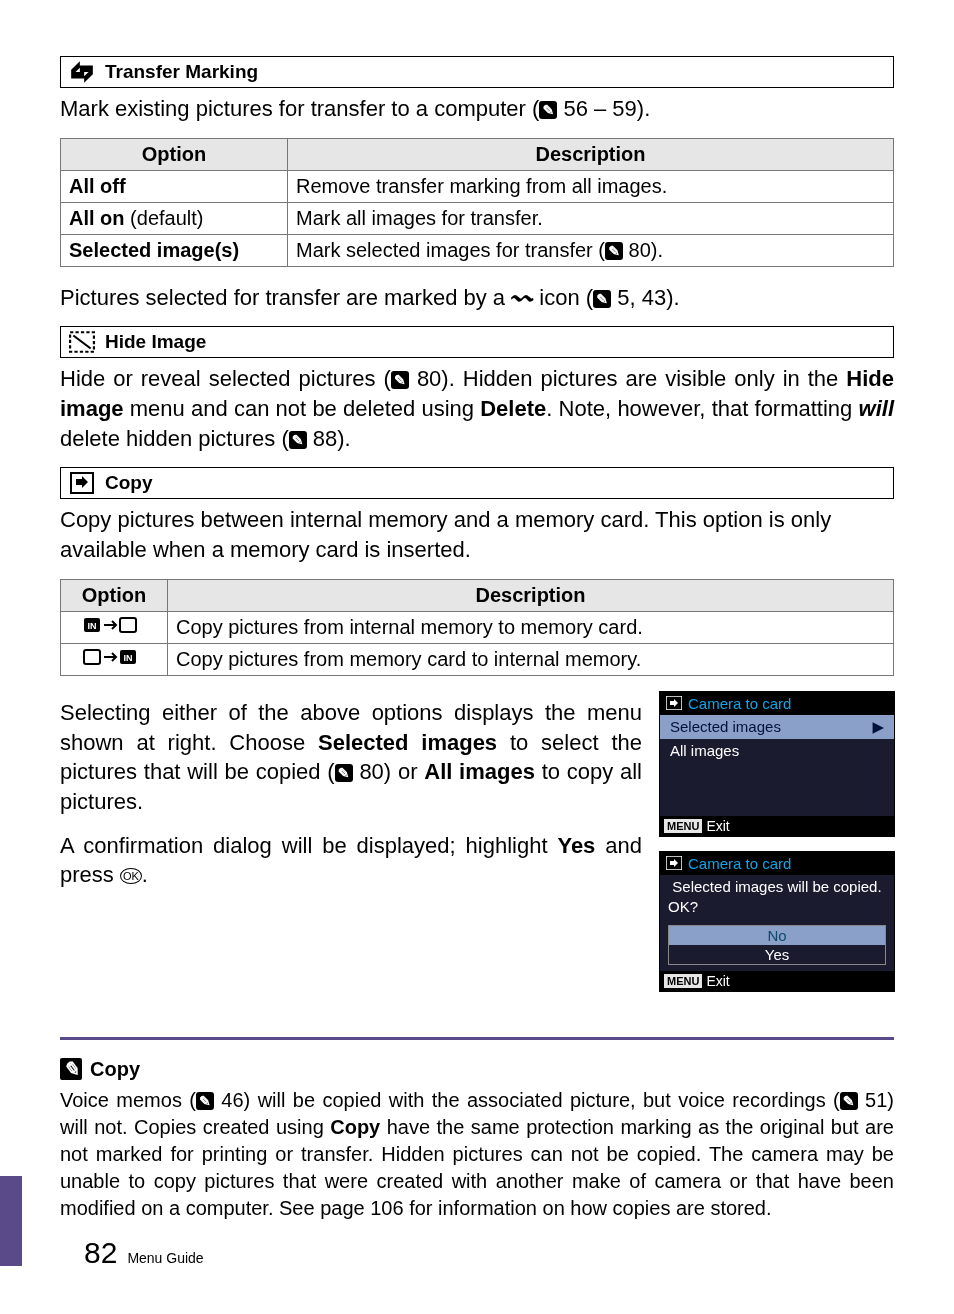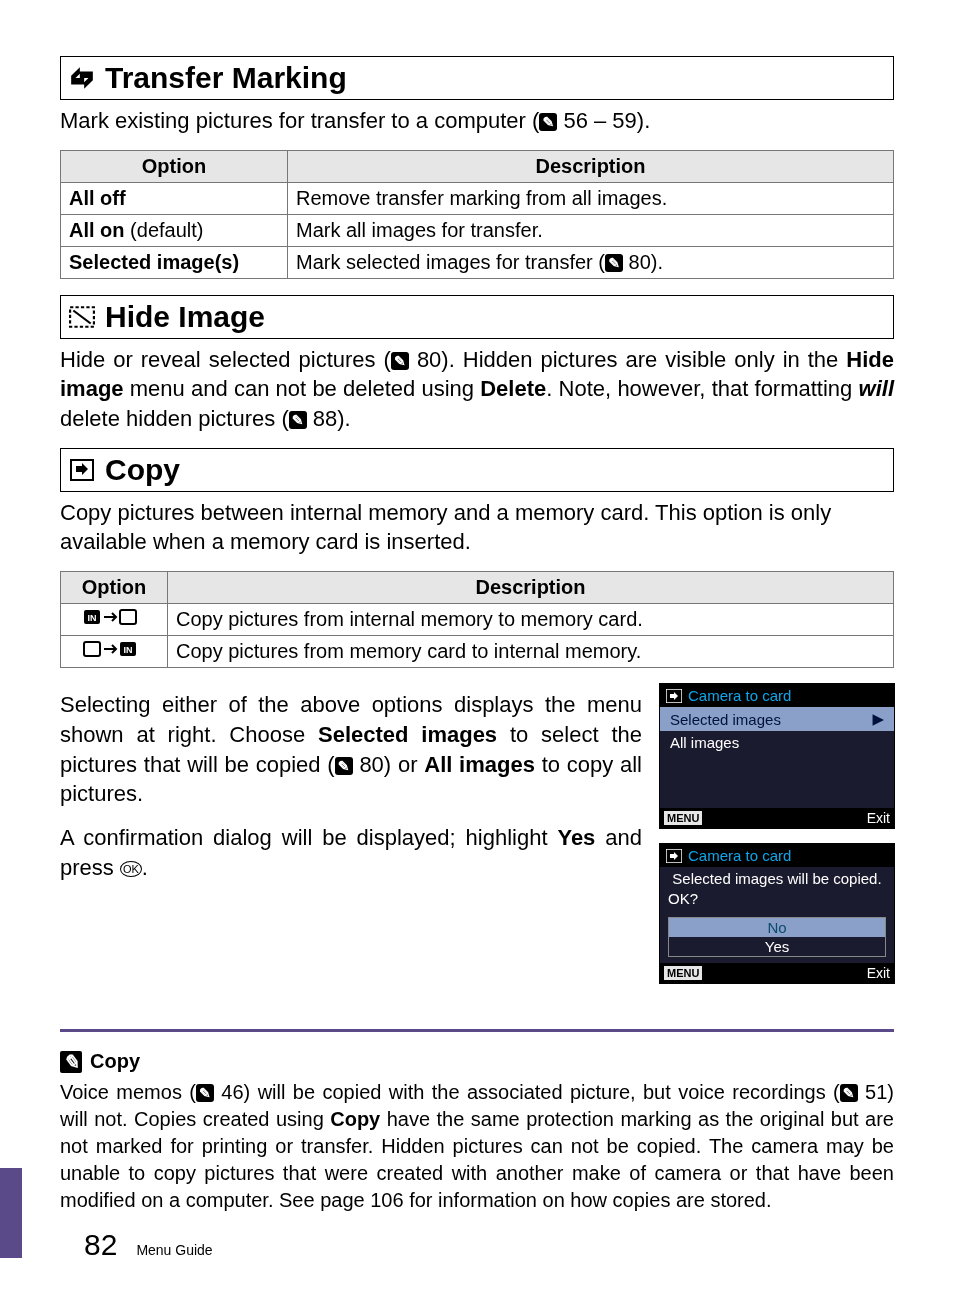--- a/index.html
+++ b/index.html
@@ -10,21 +10,21 @@
     color: #000;
     width: 954px;
   }
   .page {
     padding: 56px 60px 40px 60px;
     box-sizing: border-box;
   }
   .section-header {
     border: 1px solid #000;
     padding: 4px 8px;
-    font-size: 30px;
+    font-size: 19px;
     font-weight: bold;
     display: flex;
     align-items: center;
     gap: 10px;
   }
   .section-header .icon {
     display: inline-flex;
     width: 26px;
     height: 22px;
     align-items: center;
@@ -111,21 +111,20 @@
     background: #8aa0c8;
     color: #00123a;
   }
   .screen .footer {
     background: #000;
     padding: 2px 4px;
     display:flex;
     align-items:center;
     gap:4px;
     font-size:14px;
-    justify-content:space-between;
   }
   .screen .footer .menu-btn {
     background:#e6e6e6;
     color:#000;
     font-size:11px;
     padding:1px 3px;
     font-weight:bold;
   }
   .screen .confirm-row {
     background:#8aa0c8;
@@ -169,21 +168,21 @@
   .side-tab {
     position: absolute;
     left: 0;
     width: 22px;
     height: 90px;
     background: #5a4a8a;
   }
   .footer-line {
     display:flex;
     align-items:baseline;
-    gap:19px;
+    gap:10px;
     font-size:22px;
     margin-top:10px;
     padding-left: 24px;
   }
   .footer-line .pageno { font-size:30px; font-weight:500; }
   .footer-line .menuguide { font-weight:normal; font-size:14px; }
   .page-wrap { position: relative; }
   .copy-icons {
     text-align:center;
     font-size:16px;
@@ -224,20 +223,23 @@
       <td class="optcell"><span>All on</span><span class="light"> (default)</span></td>
       <td>Mark all images for transfer.</td>
     </tr>
     <tr>
       <td class="optcell">Selected image(s)</td>
       <td><span>Mark selected images for transfer (</span><span class="ref-icon">✎</span><span> 80).</span></td>
     </tr>
   </tbody>
       </table>
 
+  <p class="para">
+    <span>Pictures selected for transfer are marked by a </span><span>〰</span><span> icon (</span><span class="ref-icon">✎</span><span> 5, 43).</span>
+  </p>
 
   <div class="section-header">
     <span class="icon">
       <svg viewBox="0 0 24 20" width="26" height="22">
             <rect x="1" y="1" width="22" height="18" fill="none" stroke="#000" stroke-width="2" stroke-dasharray="3 2"></rect>
             <line x1="4" y1="4" x2="20" y2="16" stroke="#000" stroke-width="2"></line>
           </svg>
     </span>
     <span>Hide Image</span>
   </div>

